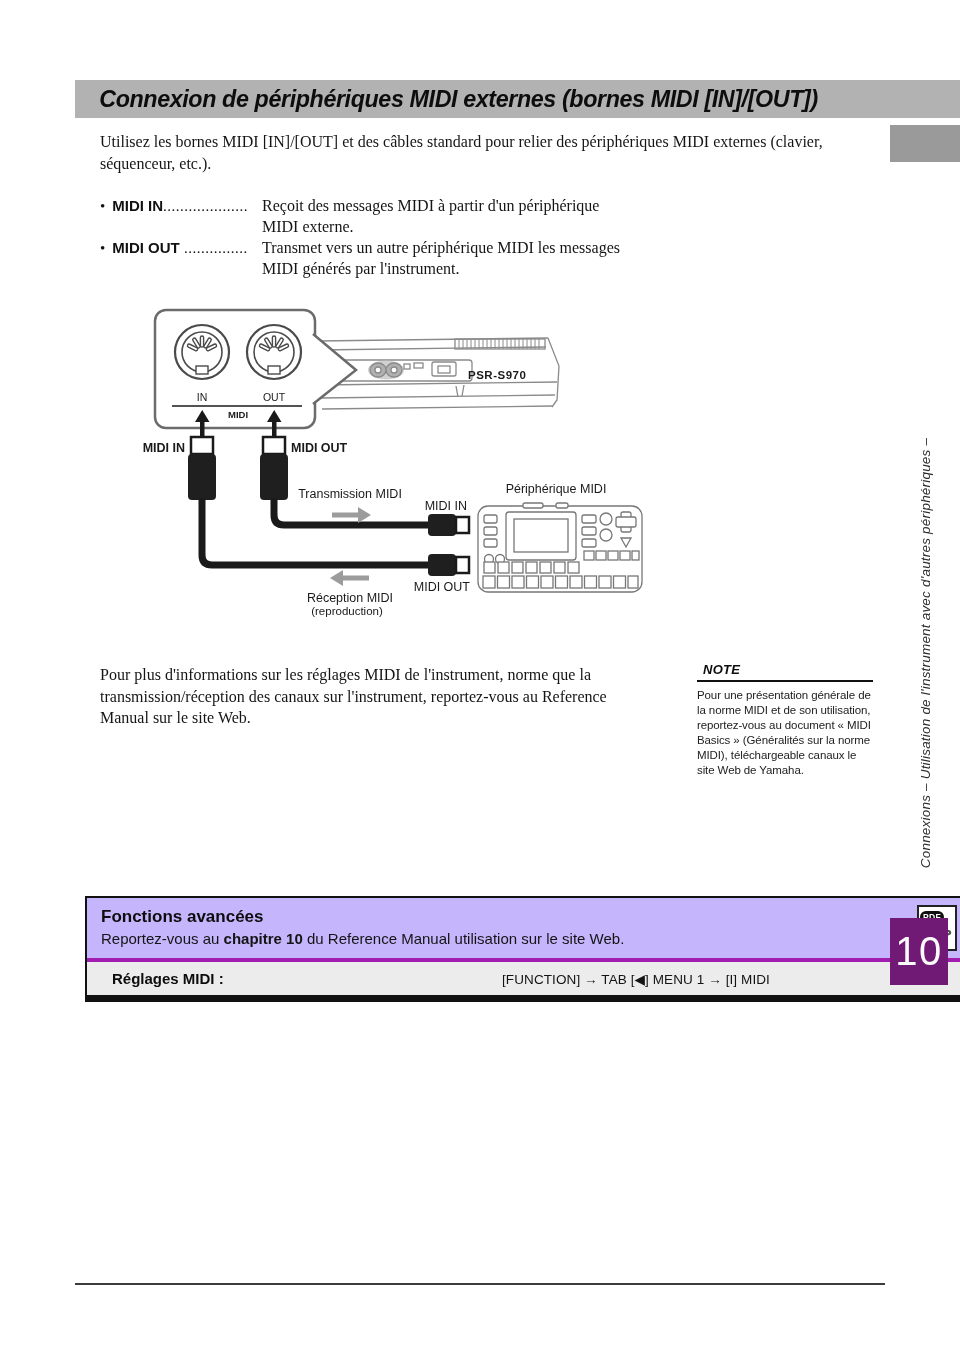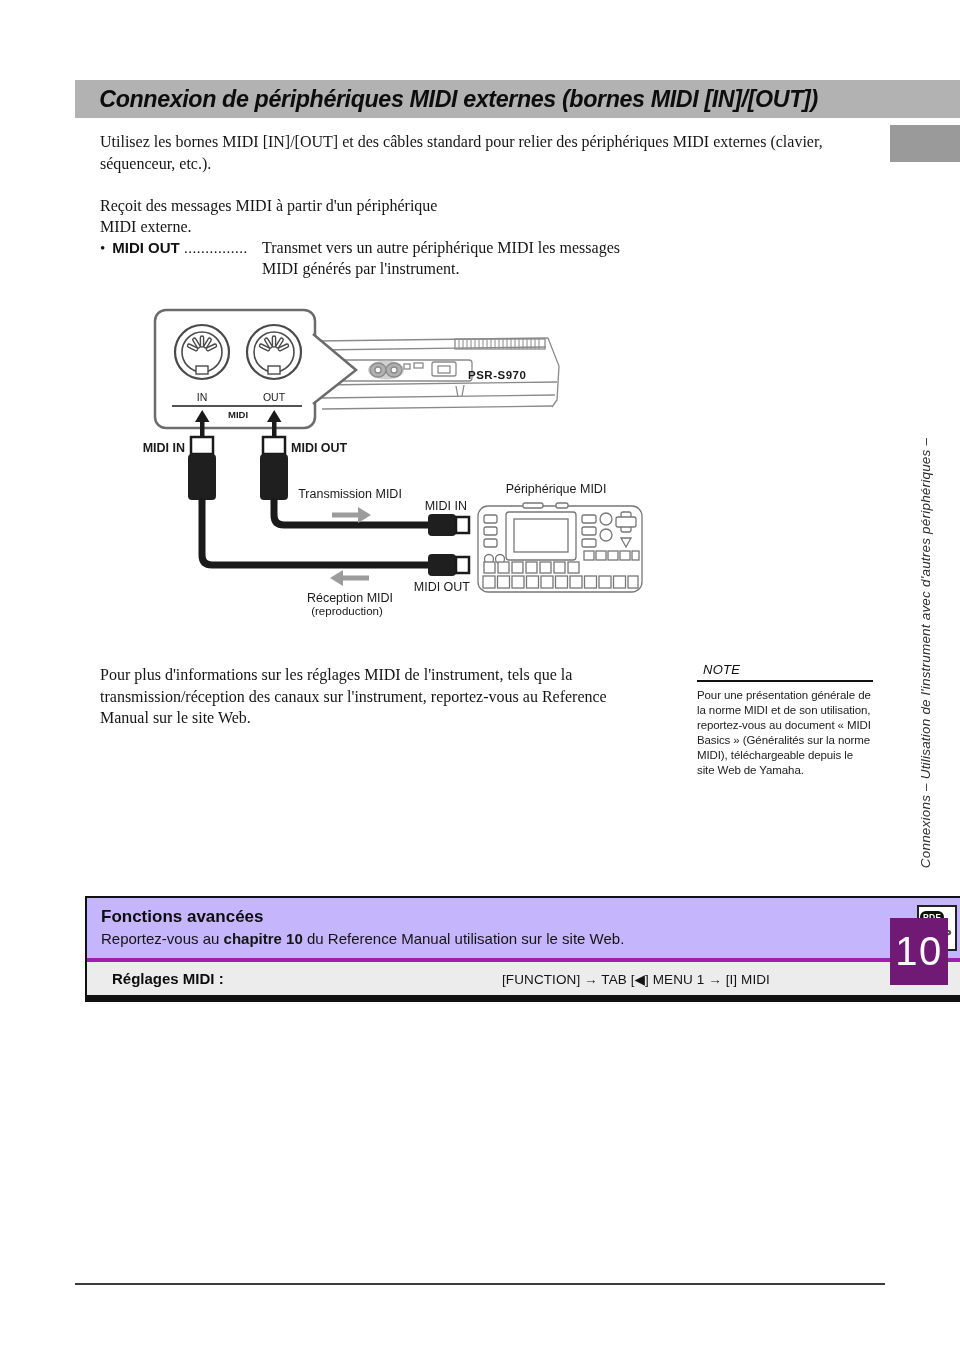--- a/index.html
+++ b/index.html
@@ -24,21 +24,21 @@
   .b-left .blt{font-family:"Liberation Serif",serif;margin-right:7px;}
   .b-left .term{font-weight:bold;font-size:15px;}
   .b-left .dots{font-family:"Liberation Serif",serif;font-size:15px;letter-spacing:0.5px;}
   .b-desc{font-family:"Liberation Serif",serif;font-size:16px;line-height:21px;color:#151515;}
 
   
   .diagram{position:absolute;left:130px;top:303px;width:540px;height:330px;}
 
   
   .note{position:absolute;left:697px;top:662px;width:176px;}
-  .note .note-label{font-size:13px;font-weight:normal;font-style:italic;letter-spacing:0.3px;color:#0d0d0d;padding-left:6px;}
+  .note .note-label{font-size:13px;font-weight:bold;font-style:italic;letter-spacing:0.3px;color:#0d0d0d;padding-left:6px;}
   .note .rule{height:0;border-bottom:2px solid #111;margin-top:3px;}
   .note .note-text{margin-top:6px;font-size:11.5px;line-height:15px;color:#222;letter-spacing:-0.1px;}
 
   
   .advbox{position:absolute;left:85px;top:852px;width:883px;border:2px solid #111;border-bottom-width:7px;background:#c4b5fd;box-sizing:border-box;margin-top:44px;}
   .adv-top{position:relative;padding:7px 60px 9px 14px;}
   .adv-title{font-size:17px;font-weight:bold;line-height:23px;color:#0d0d0d;}
   .adv-body{font-size:15px;line-height:21px;color:#141414;}
   .adv-body b{font-weight:bold;}
   .pdf-icon{position:absolute;right:9px;top:7px;width:40px;height:46px;background:#fff;border:2px solid #222;box-sizing:border-box;}
@@ -70,20 +70,21 @@
 <div class="page">
 
   <div class="banner">
     <span>Connexion de périphériques MIDI externes (bornes MIDI [IN]/[OUT])</span>
   </div>
 
   <div class="intro serif">Utilisez les bornes MIDI [IN]/[OUT] et des câbles standard pour relier des périphériques MIDI externes (clavier, séquenceur, etc.).</div>
 
   <div class="bullets">
     <div class="b-row">
+      <div class="b-left"><span class="blt">•</span><span class="term">MIDI IN</span><span class="dots">....................</span></div>
       <div class="b-desc">
         <div>Reçoit des messages MIDI à partir d'un périphérique</div>
         <div>MIDI externe.</div>
       </div>
     </div>
     <div class="b-row">
       <div class="b-left"><span class="blt">•</span><span class="term">MIDI OUT</span> <span class="dots">...............</span></div>
       <div class="b-desc">
         <div>Transmet vers un autre périphérique MIDI les messages</div>
         <div>MIDI générés par l'instrument.</div>
@@ -237,26 +238,26 @@
         <rect x="541" y="576" width="12" height="12"></rect>
         <rect x="555.5" y="576" width="12" height="12"></rect>
         <rect x="570" y="576" width="12" height="12"></rect>
         <rect x="584.5" y="576" width="12" height="12"></rect>
         <rect x="599" y="576" width="12" height="12"></rect>
         <rect x="613.5" y="576" width="12" height="12"></rect>
         <rect x="628" y="576" width="10" height="12"></rect>
     </g>
   </svg>
 
-  <div class="para2 serif">Pour plus d'informations sur les réglages MIDI de l'instrument, tels que la transmission/réception des canaux sur l'instrument, reportez-vous au Reference Manual sur le site Web.</div>
+  <div class="para2 serif">Pour plus d'informations sur les réglages MIDI de l'instrument, norme que la transmission/réception des canaux sur l'instrument, reportez-vous au Reference Manual sur le site Web.</div>
 
   <div class="note">
     <div class="note-label">NOTE</div>
     <div class="rule"></div>
-    <div class="note-text">Pour une présentation générale de la norme MIDI et de son utilisation, reportez-vous au document « MIDI Basics » (Généralités sur la norme MIDI), téléchargeable depuis le site Web de Yamaha.</div>
+    <div class="note-text">Pour une présentation générale de la norme MIDI et de son utilisation, reportez-vous au document « MIDI Basics » (Généralités sur la norme MIDI), téléchargeable canaux le site Web de Yamaha.</div>
   </div>
 
   <div class="advbox">
     <div class="adv-top">
       <div class="adv-title">Fonctions avancées</div>
       <div class="adv-body"><span>Reportez-vous au </span><b>chapitre 10</b><span> du Reference Manual utilisation sur le site Web.</span></div>
       <div class="pdf-icon">
         <div class="pdf-badge">PDF</div>
         <svg width="36" height="42" viewBox="0 0 30 34">
           <path d="M5 27 C11 24 16 14 15 8 C14.5 4 11 5 12 9 C14 17 20 24 25 22 C27.5 21 25 18 21 20 C15 23 8 26 5 27 Z" fill="none" stroke="#555" stroke-width="1.8"></path>

